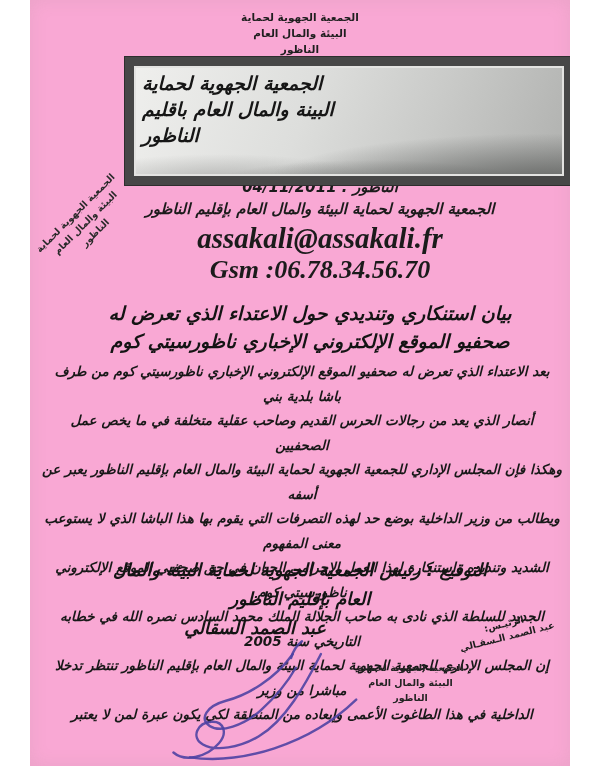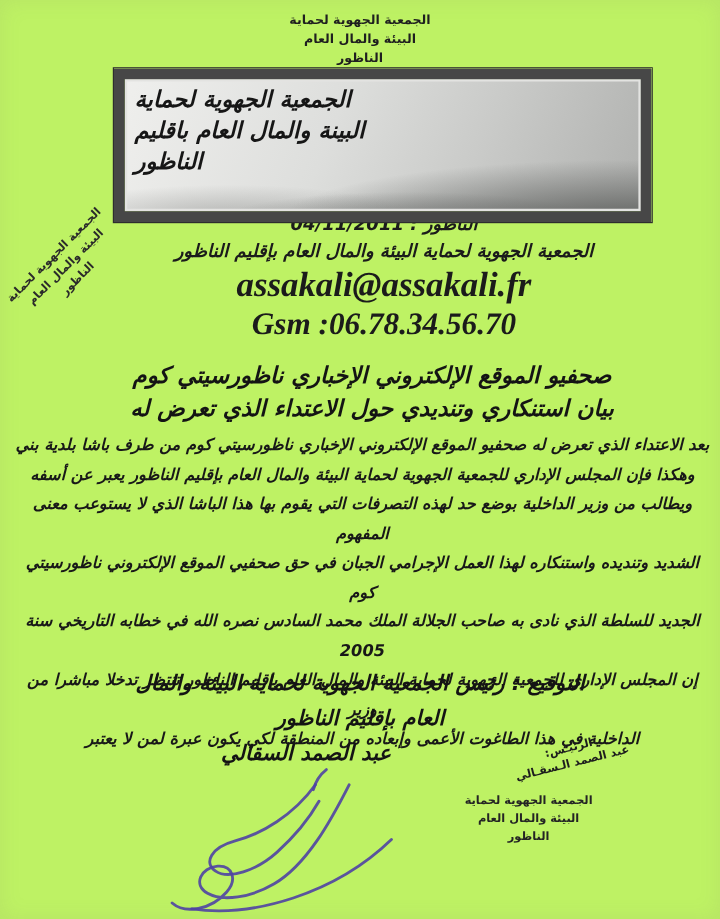--- a/index.html
+++ b/index.html
@@ -1,18 +1,18 @@
 <!DOCTYPE html>
 <html lang="ar"><head>
 <meta charset="utf-8">
 <style>
   html,body{margin:0;padding:0;background:#ffffff;}
   .page{
-    position:relative;width:600px;height:766px;margin:0 auto;
-    background:#bef264;overflow:hidden;
+    position:relative;width:540px;height:766px;margin:0 auto;
+    background:#f9a8d4;overflow:hidden;
     font-family:"DejaVu Sans",sans-serif;color:#1b1b1b;
     box-shadow:inset 0 0 18px rgba(120,120,110,.12);
   }
   
   .letterhead{
     position:absolute;top:9px;left:0;right:0;z-index:1;
     text-align:center;direction:rtl;
     font-weight:bold;font-size:10.5px;line-height:16px;color:#1f1f1f;
     letter-spacing:.5px;
   }
@@ -108,26 +108,27 @@
   </div>
 
   <div class="meta">
     <div class="date">الناظور : 04/11/2011</div>
     <div class="org">الجمعية الجهوية لحماية البيئة والمال العام بإقليم الناظور</div>
     <div class="email">assakali@assakali.fr</div>
     <div class="gsm">Gsm :06.78.34.56.70</div>
   </div>
 
   <div class="stmt-title">
+    <div>بيان استنكاري وتنديدي حول الاعتداء الذي تعرض له</div>
     <div>صحفيو الموقع الإلكتروني الإخباري ناظورسيتي كوم</div>
-    <div>بيان استنكاري وتنديدي حول الاعتداء الذي تعرض له</div>
   </div>
 
   <div class="body-text">
     <div>بعد الاعتداء الذي تعرض له صحفيو الموقع الإلكتروني الإخباري ناظورسيتي كوم من طرف باشا بلدية بني</div>
+    <div>أنصار الذي يعد من رجالات الحرس القديم وصاحب عقلية متخلفة في ما يخص عمل الصحفيين</div>
     <div>وهكذا فإن المجلس الإداري للجمعية الجهوية لحماية البيئة والمال العام بإقليم الناظور يعبر عن أسفه</div>
     <div>ويطالب من وزير الداخلية بوضع حد لهذه التصرفات التي يقوم بها هذا الباشا الذي لا يستوعب معنى المفهوم</div>
     <div>الشديد وتنديده واستنكاره لهذا العمل الإجرامي الجبان في حق صحفيي الموقع الإلكتروني ناظورسيتي كوم</div>
     <div>الجديد للسلطة الذي نادى به صاحب الجلالة الملك محمد السادس نصره الله في خطابه التاريخي سنة 2005</div>
     <div>إن المجلس الإداري للجمعية الجهوية لحماية البيئة والمال العام بإقليم الناظور تنتظر تدخلا مباشرا من وزير</div>
     <div>الداخلية في هذا الطاغوت الأعمى وإبعاده من المنطقة لكي يكون عبرة لمن لا يعتبر</div>
   </div>
 
   <div class="signoff">
     <div>التوقيع : رئيس الجمعية الجهوية لحماية البيئة والمال</div>

